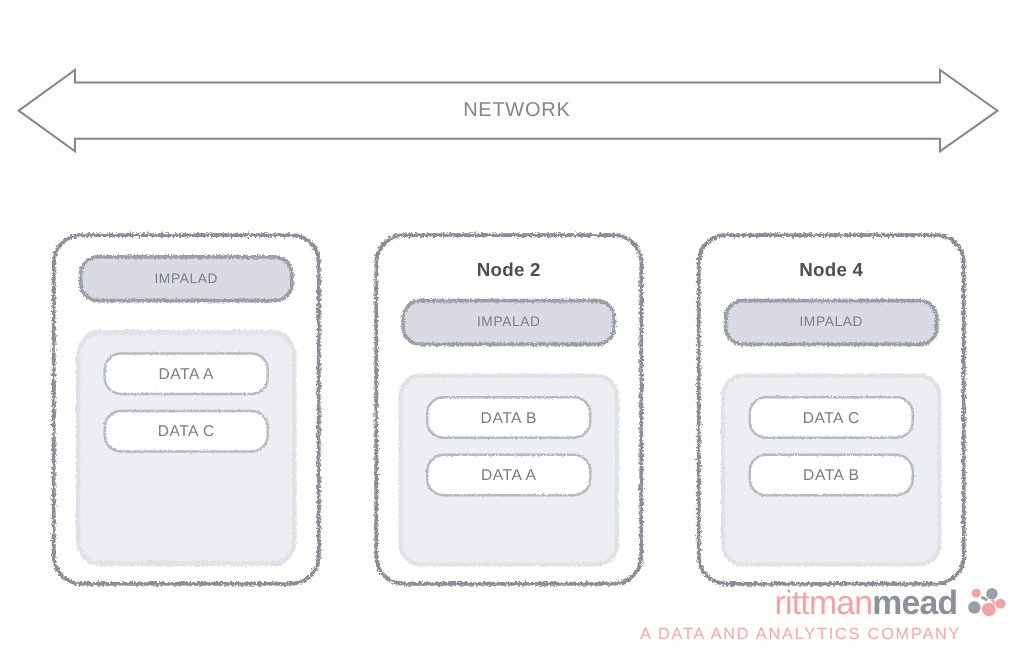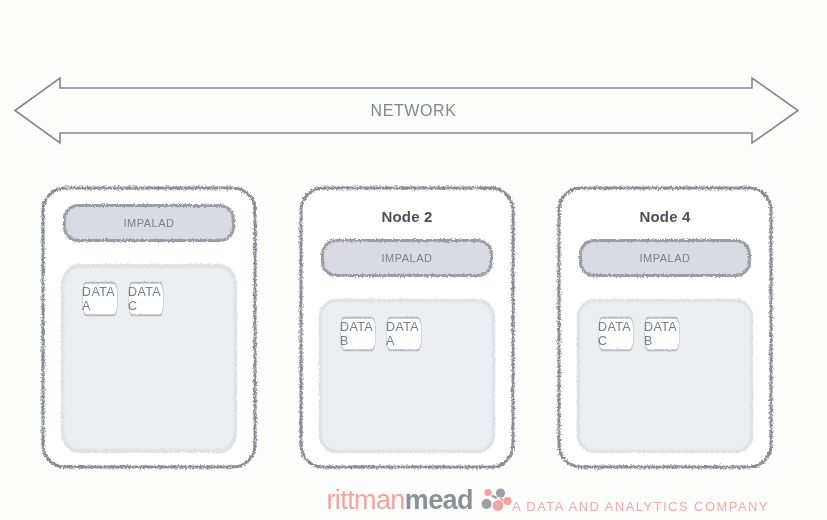--- a/index.html
+++ b/index.html
@@ -12,21 +12,21 @@
     background: #fdfdfc;
     font-family: "Liberation Sans", sans-serif;
     overflow: hidden;
     position: relative;
   }
 
   
   .network-band {
     position: absolute;
     left: 0;
-    top: 65px;
+    top: 43px;
     width: 827px;
     height: 92px;
   }
   .network-arrow-svg {
     position: absolute;
     left: 0;
     top: 0;
     width: 827px;
     height: 92px;
   }
@@ -121,21 +121,21 @@
     inset: 0;
     width: 100%;
     height: 100%;
   }
   .storage-inner {
     position: absolute;
     inset: 0;
     padding: 18px 22px;
     box-sizing: border-box;
     display: flex;
-    flex-direction: row;
+    flex-direction: column;
     gap: 10px;
   }
 
   .data-box {
     position: relative;
     height: 36px;
     flex: 0 0 36px;
   }
   .data-frame {
     position: absolute;
@@ -153,21 +153,21 @@
     color: #787d86;
     letter-spacing: 0.4px;
   }
 
   
   .logo {
     position: absolute;
     right: 22px;
     bottom: 6px;
     display: flex;
-    flex-direction: row;
+    flex-direction: column;
     align-items: flex-end;
   }
   .logo-top {
     display: flex;
     align-items: center;
   }
   .logo-wordmark {
     font-size: 27px;
     line-height: 1;
     letter-spacing: -0.6px;

